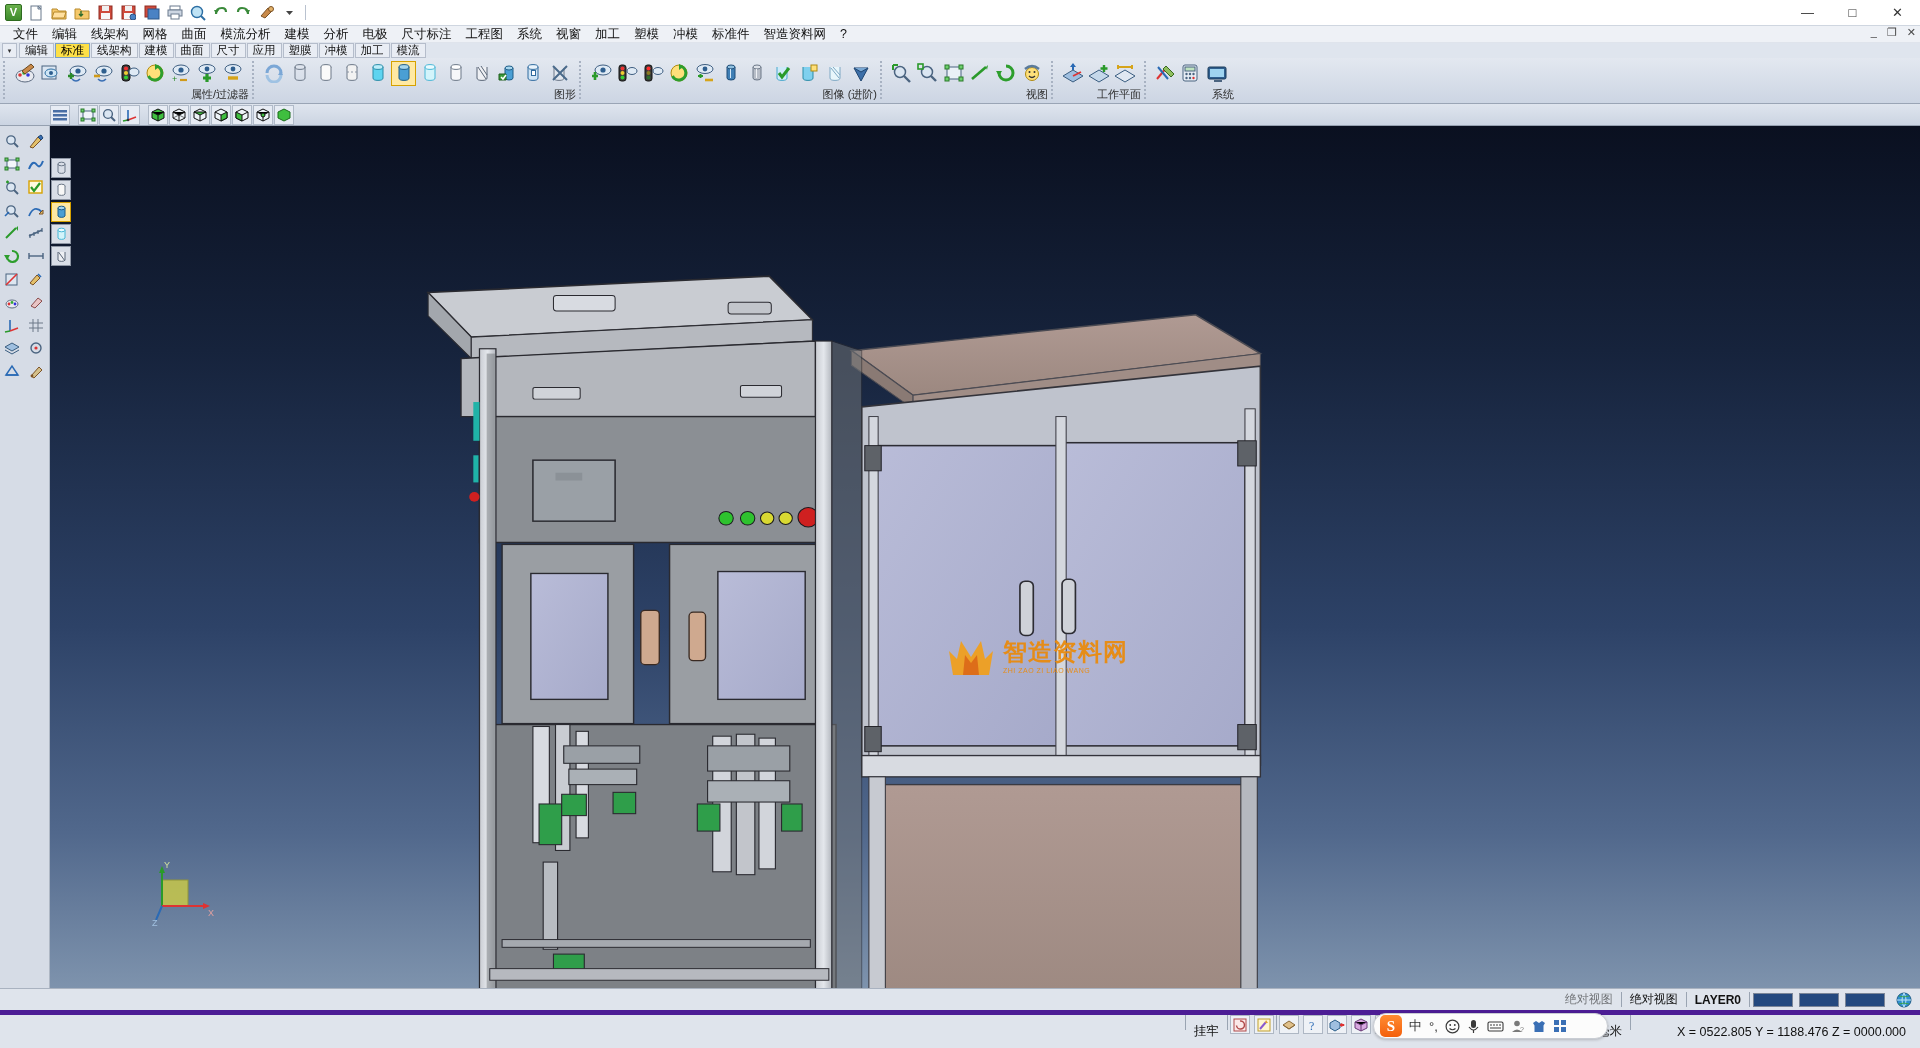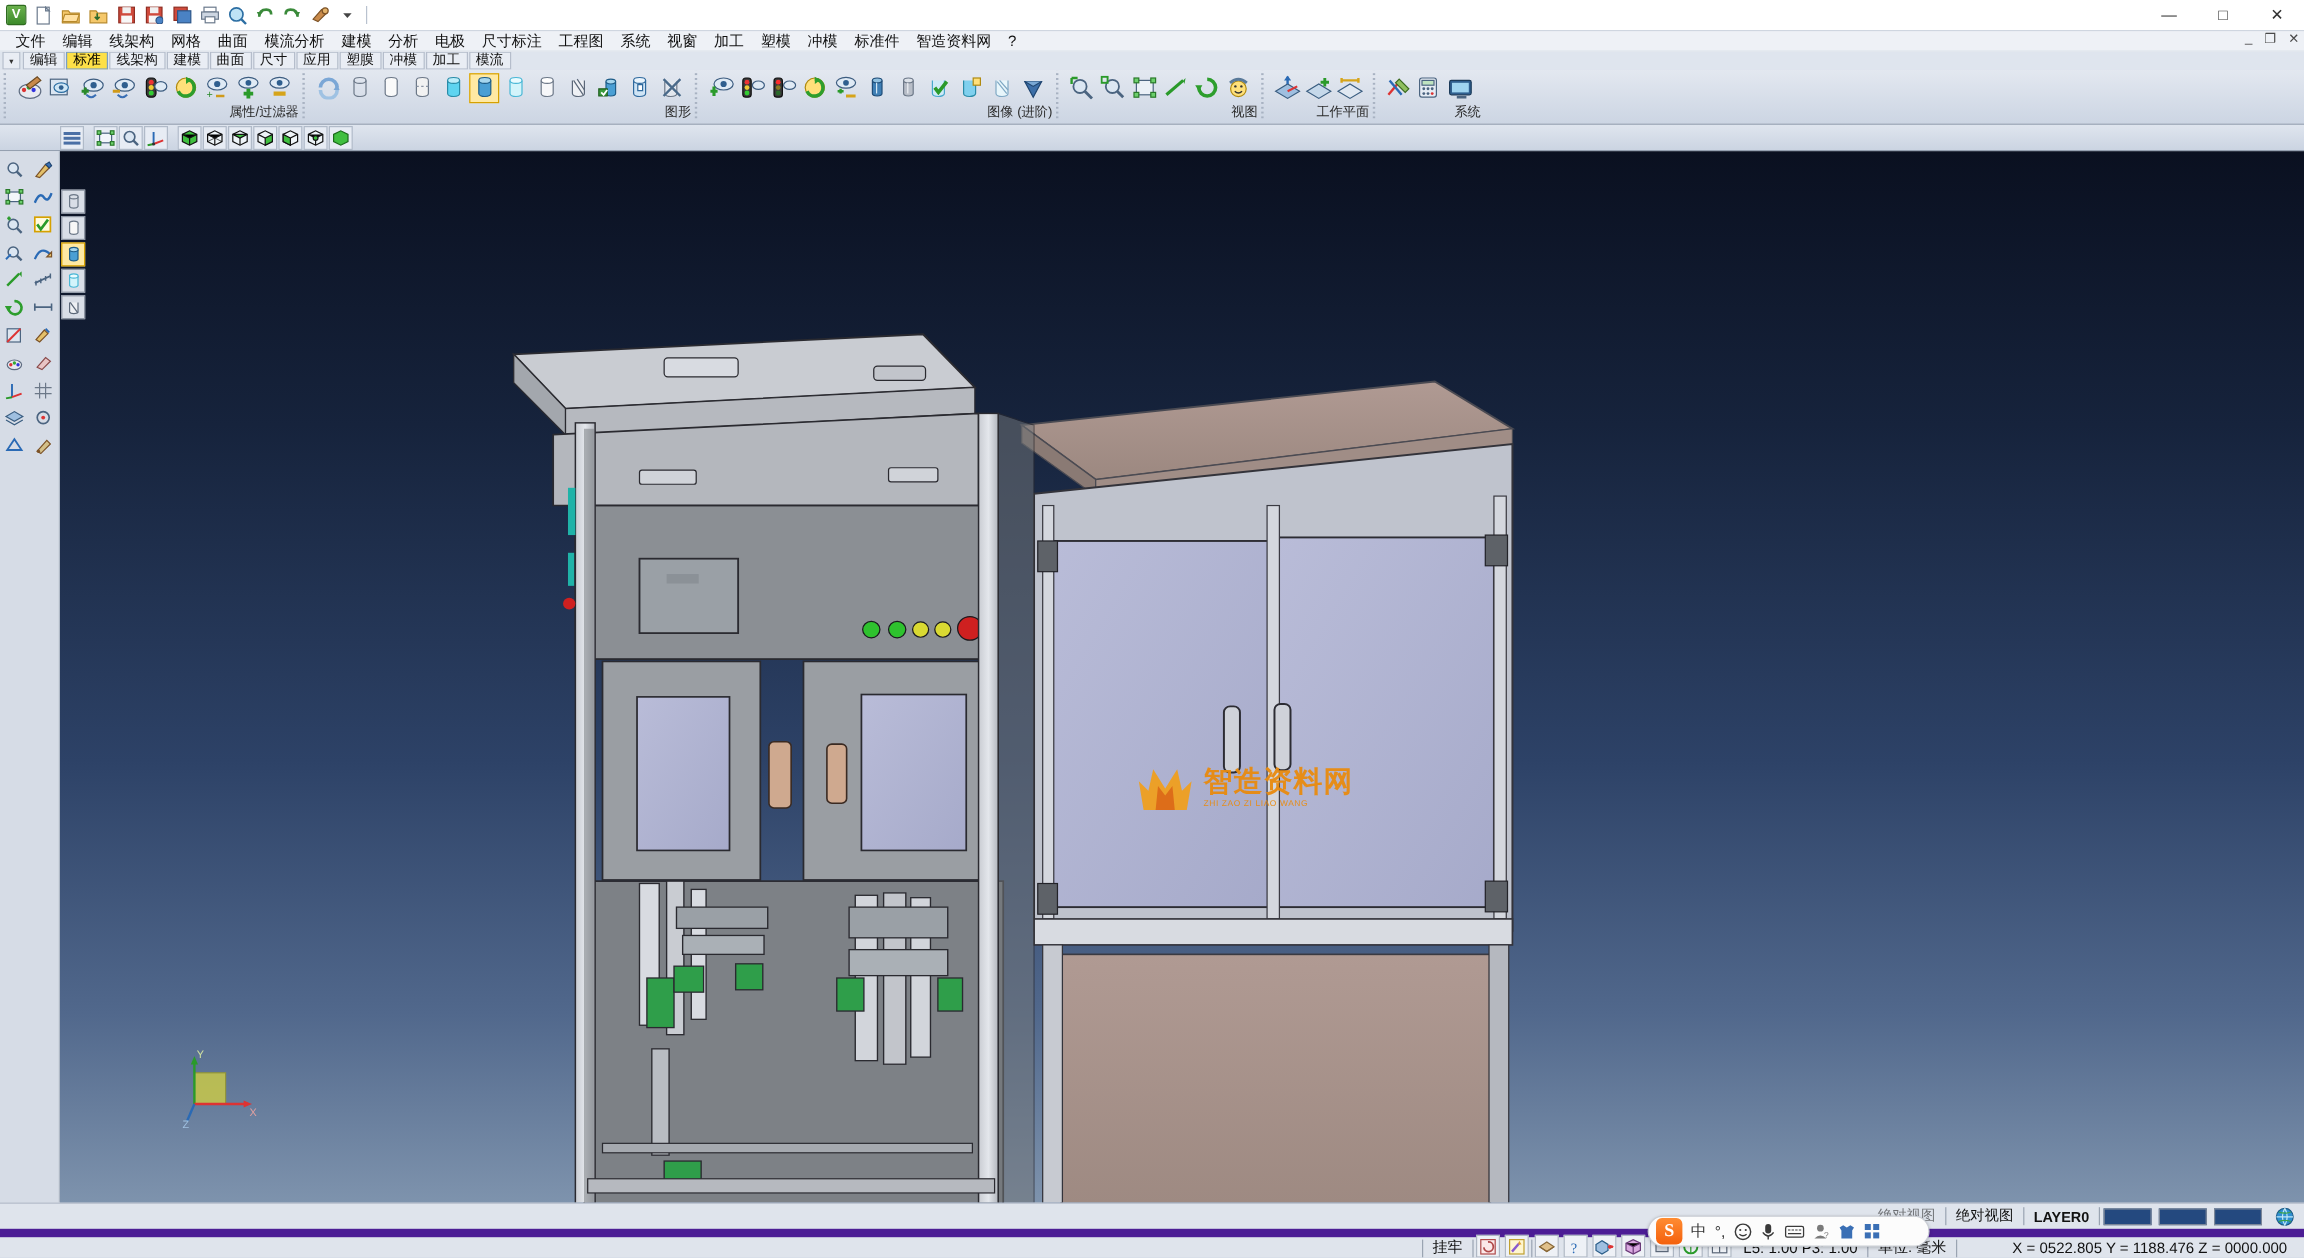--- a/index.html
+++ b/index.html
@@ -139,22 +139,22 @@
 
   .axisind { position:absolute; left:100px; bottom:60px; width:70px; height:70px; }
 
   
   .statusbars { flex:0 0 44px; display:flex; flex-direction:column; }
   .statusrow1 {
     height:22px; background:#dfe4ec; display:flex; align-items:center;
     border-top:1px solid #a9b2c0; font-size:12px; color:#111;
   }
   .statusrow2 {
-    height:24px; background:#dfe4ec; display:flex; align-items:flex-end;
-    border-top:7px solid #4c1d95; font-size:12.5px; color:#111;
+    height:38px; background:#dfe4ec; display:flex; align-items:flex-start;
+    border-top:5px solid #4c1d95; font-size:12.5px; color:#111;
   }
   .sfield { padding:0 8px; display:flex; align-items:center; height:100%; white-space:nowrap; }
   .sdiv { width:1px;height:15px;background:#9aa4b2; }
   .sbtn {
     width:20px;height:19px;border:1px solid #aeb7c4;background:#eef1f6;
     display:flex;align-items:center;justify-content:center;margin:0 2px;
   }
   .colorchip{width:40px;height:14px;background:#24497f;border:1px solid #7b8698;margin:0 3px;}
   .bold{font-weight:bold;}
 

